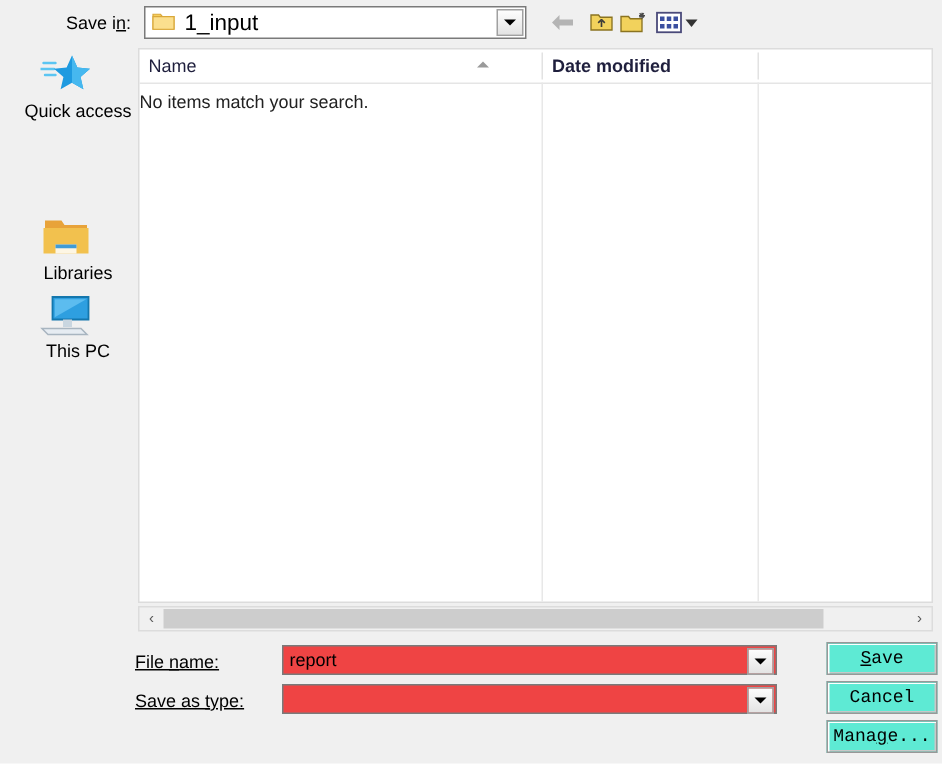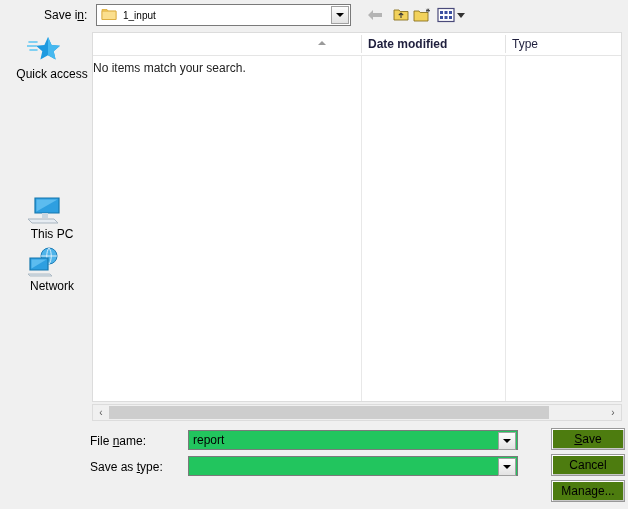--- a/index.html
+++ b/index.html
@@ -13,21 +13,21 @@
   
   #topbar{position:absolute;left:0;top:0;width:568px;height:30px;}
   #saveinlabel{position:absolute;left:44px;top:8px;font-size:12px;color:#000;white-space:nowrap;}
   #saveinlabel u{text-decoration:underline;}
   #lookin-combo{
     position:absolute;left:96px;top:4px;width:255px;height:22px;
     background:#fff;border:1px solid #7a7a7a;box-sizing:border-box;
     display:flex;align-items:center;
   }
   #lookin-combo .foldericon{margin-left:4px;flex:0 0 auto;}
-  #lookin-combo .ctext{margin-left:6px;font-size:10px;color:#000;}
+  #lookin-combo .ctext{margin-left:6px;font-size:15px;color:#000;}
   .combo-arrow{
     position:absolute;right:1px;top:1px;width:18px;height:18px;
     background:linear-gradient(#fdfdfd,#e3e3e3);
     border:1px solid #a0a0a0;box-sizing:border-box;
     display:flex;align-items:center;justify-content:center;
   }
   .combo-arrow .tri{
     width:0;height:0;border-left:4px solid transparent;border-right:4px solid transparent;
     border-top:4px solid #000;
   }
@@ -53,32 +53,32 @@
   .colsep{position:absolute;top:22px;width:1px;background:#e8e8e8;}
   #sortchev{position:absolute;left:224px;top:2px;width:10px;height:6px;}
   #emptymsg{position:absolute;left:0;top:28px;width:100%;font-size:12px;color:#222;}
   
   #hscroll{position:absolute;left:92px;top:404px;width:530px;height:17px;background:#f0f0f0;border:1px solid #dcdcdc;box-sizing:border-box;}
   #hs-left,#hs-right{position:absolute;top:0;width:16px;height:15px;display:flex;align-items:center;justify-content:center;font-size:10px;color:#5a5a5a;}
   #hs-left{left:0;}
   #hs-right{right:0;}
   #hs-thumb{position:absolute;left:16px;top:1px;width:440px;height:13px;background:#cdcdcd;}
   
-  .frmlabel{position:absolute;left:90px;font-size:12px;color:#000;white-space:nowrap;}
+  .frmlabel{position:absolute;left:90px;font-size:12px;color:#000;white-space:nowrap;text-decoration:underline;}
   .frmcombo{
     position:absolute;left:188px;width:330px;height:20px;
-    background:#22c55e;border:1px solid #7a7a7a;box-sizing:border-box;
+    background:#ef4444;border:1px solid #7a7a7a;box-sizing:border-box;
     display:flex;align-items:center;
   }
   .frmcombo .ftext{margin-left:4px;font-size:12px;color:#000;}
   .dlgbtn{
     position:absolute;left:551px;width:74px;height:22px;
-    background:#4d7c0f;border:1px solid #989898;box-sizing:border-box;
+    background:#5eead4;border:1px solid #989898;box-sizing:border-box;
     box-shadow:inset 1px 1px 0 #fff, inset -1px -1px 0 #c8c8c8;
-    font-family:Liberation Sans, sans-serif;font-size:12px;color:#000;
+    font-family:Liberation Mono, monospace;font-size:12px;color:#000;
     display:flex;align-items:center;justify-content:center;cursor:default;
   }
   .dlgbtn u{text-decoration:underline;}
 </style>
 </head>
 <body>
 
 <div id="topbar">
 
   <div id="saveinlabel">
@@ -139,58 +139,57 @@
       <svg width="34" height="30" viewBox="0 0 34 30">
         <path d="M2 7h8M0 11h9M3 15h7" stroke="#5bc5f2" stroke-width="1.6" stroke-linecap="round"></path>
         <path d="M21 2 L24.6 10 L33 10.8 L26.7 16.3 L28.6 24.5 L21 20.2 L13.4 24.5 L15.3 16.3 L9 10.8 L17.4 10 Z" fill="#1e9ae0"></path>
         <path d="M21 2 L24.6 10 L33 10.8 L26.7 16.3 L28.6 24.5 L21 20.2 Z" fill="#46b8ef"></path>
       </svg>
     </div>
     <div class="lbl">Quick access</div>
   </div>
 
 
+  <div class="side-item" style="top:112px;">
+    <div class="ico">
+      <svg width="34" height="28" viewBox="0 0 34 28">
+        <path d="M3 3h11l2 3h15v4H3z" fill="#e8a33a"></path>
+        <path d="M2 8h30v17H2z" fill="#f2c14e"></path>
+        <path d="M10 25v-6h14v6" fill="#fff" opacity="0.85"></path>
+        <path d="M10 19h14v2.5H10z" fill="#3f9bd6"></path>
+      </svg>
+    </div>
+    <div class="lbl">Libraries</div>
+  </div>
 
   <div class="side-item" style="top:164px;">
     <div class="ico">
       <svg width="36" height="30" viewBox="0 0 36 30">
         <path d="M9 3h24v15H9z" fill="#2e9fe0" stroke="#1477ad" stroke-width="1.2"></path>
         <path d="M10.5 4.5h21l-21 12z" fill="#5cbcef"></path>
         <path d="M2 24h26l4 4H6z" fill="#e6ecf2" stroke="#a8b5c0" stroke-width="1"></path>
         <path d="M16 18h6v5h-6z" fill="#c9d6e0"></path>
       </svg>
     </div>
     <div class="lbl">This PC</div>
   </div>
 
-  <div class="side-item" style="top:216px;">
-    <div class="ico">
-      <svg width="36" height="30" viewBox="0 0 36 30">
-        <circle cx="23" cy="9" r="8" fill="#4fb4ea" stroke="#1f7fb8" stroke-width="1"></circle>
-        <path d="M15 9h16M23 1c3 3.5 3 12.5 0 16M23 1c-3 3.5-3 12.5 0 16" stroke="#e8f4fd" stroke-width="0.9" fill="none"></path>
-        <path d="M4 11h18v12H4z" fill="#2e9fe0" stroke="#1477ad" stroke-width="1.2"></path>
-        <path d="M5.5 12.5h15l-15 9z" fill="#5cbcef"></path>
-        <path d="M2 27h22l2 2H4z" fill="#dfe8ef" stroke="#a8b5c0" stroke-width="0.9"></path>
-      </svg>
-    </div>
-    <div class="lbl">Network</div>
-  </div>
 </div>
 
 <div id="listpane">
 
   <div id="sortchev">
     <svg width="10" height="6" viewBox="0 0 10 6">
         <path d="M5 1 L9 5 L1 5 Z" fill="#9a9a9a"></path>
       </svg>
   </div>
 
   <div id="hdrrow">
+    <div class="hdrcell" style="left:0;width:268px;">Name</div>
     <div class="hdrcell" style="left:269px;width:143px;font-weight:bold;">Date modified</div>
-    <div class="hdrcell" style="left:413px;width:115px;">Type</div>
     <div class="hdrdiv" style="left:268px;"></div>
     <div class="hdrdiv" style="left:412px;"></div>
   </div>
   <div id="colline"></div>
   <div class="colsep" style="left:268px;height:346px;"></div>
   <div class="colsep" style="left:412px;height:346px;"></div>
 
   <div id="emptymsg">No items match your search.</div>
 </div>
 

